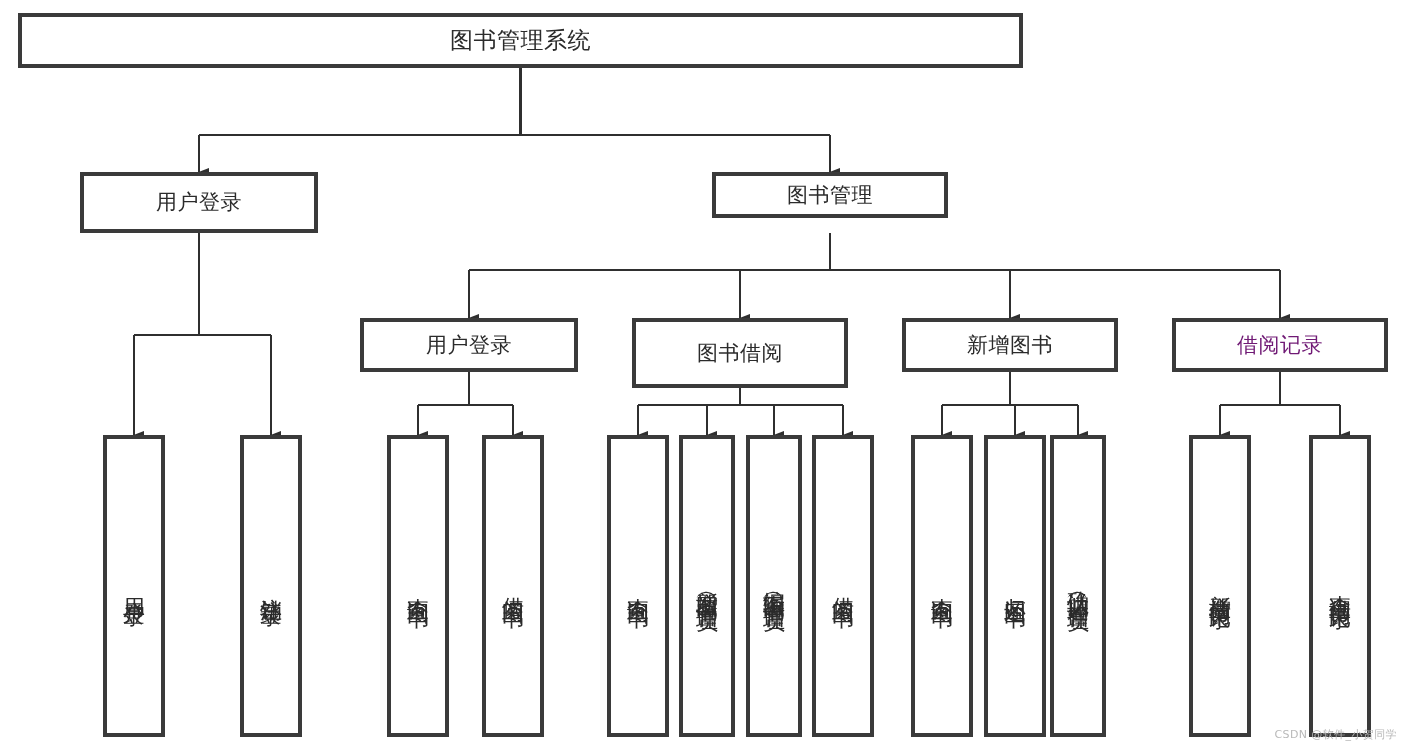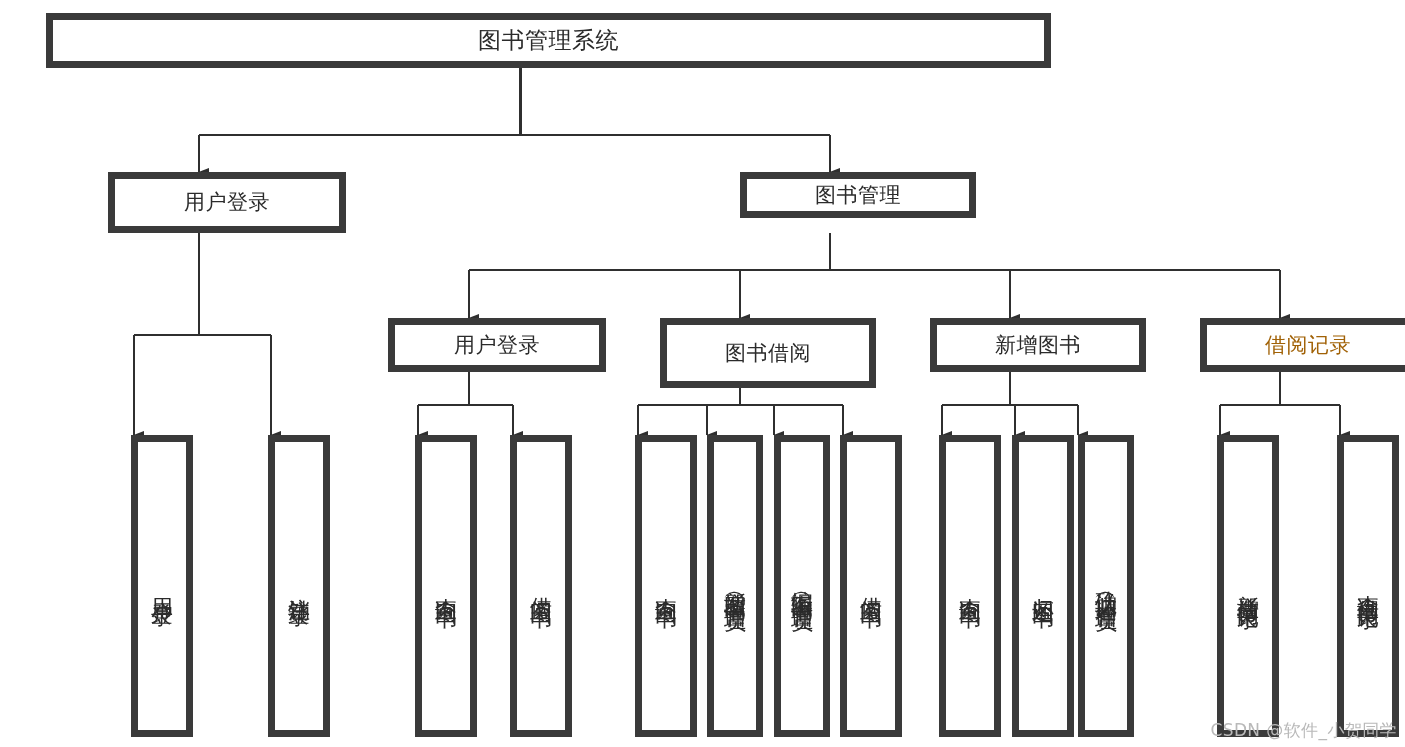--- a/index.html
+++ b/index.html
@@ -25,26 +25,25 @@
     left: 0;
     top: 0;
     width: 1405px;
     height: 747px;
     display: block;
   }
   .node-box {
     position: absolute;
     box-sizing: border-box;
     background: #ffffff;
-    border: 7px solid #c2410c;
+    border: 4px solid #c2410c;
     display: flex;
     align-items: center;
     justify-content: center;
     overflow: hidden;
-    margin-left: 28px;
   }
   .node-label {
     color: #2b2b2b;
     font-family: "DejaVu Sans", "Liberation Sans", sans-serif;
     font-size: 21px;
     line-height: 1.18;
     letter-spacing: 0.5px;
     white-space: nowrap;
     text-align: center;
   }
@@ -56,21 +55,21 @@
     line-height: 1;
   }
   .node-box.root .node-label {
     font-size: 23px;
   }
   #watermark {
     position: absolute;
     right: 8px;
     bottom: 5px;
     color: #b9b9b9;
-    font-size: 17px;
+    font-size: 11px;
     font-family: "DejaVu Sans", "Liberation Sans", sans-serif;
     letter-spacing: 0.4px;
     white-space: nowrap;
     pointer-events: none;
   }
 </style>
 </head>
 <body>
 
 <div id="diagram-root">
@@ -131,21 +130,21 @@
       <div class="node-box" style="left: 360px; top: 318px; width: 218px; height: 54px; border-color: rgb(58, 58, 58); background: rgb(255, 255, 255);">
         <span class="node-label" style="color: rgb(43, 43, 43);">用户登录</span>
       </div>
       <div class="node-box" style="left: 632px; top: 318px; width: 216px; height: 70px; border-color: rgb(58, 58, 58); background: rgb(255, 255, 255);">
         <span class="node-label" style="color: rgb(43, 43, 43);">图书借阅</span>
       </div>
       <div class="node-box" style="left: 902px; top: 318px; width: 216px; height: 54px; border-color: rgb(58, 58, 58); background: rgb(255, 255, 255);">
         <span class="node-label" style="color: rgb(43, 43, 43);">新增图书</span>
       </div>
       <div class="node-box" style="left: 1172px; top: 318px; width: 216px; height: 54px; border-color: rgb(58, 58, 58); background: rgb(255, 255, 255);">
-        <span class="node-label" style="color: #a16207;">借阅记录</span>
+        <span class="node-label" style="color: #701a75;">借阅记录</span>
       </div>
       <div class="node-box vertical" style="left: 103px; top: 435px; width: 62px; height: 302px; border-color: rgb(58, 58, 58); background: rgb(255, 255, 255);">
         <span class="node-label" style="color: rgb(43, 43, 43);">用户登录</span>
       </div>
       <div class="node-box vertical" style="left: 240px; top: 435px; width: 62px; height: 302px; border-color: rgb(58, 58, 58); background: rgb(255, 255, 255);">
         <span class="node-label" style="color: rgb(43, 43, 43);">注销登录</span>
       </div>
       <div class="node-box vertical" style="left: 387px; top: 435px; width: 62px; height: 302px; border-color: rgb(58, 58, 58); background: rgb(255, 255, 255);">
         <span class="node-label" style="color: rgb(43, 43, 43);">查询图书</span>
       </div>

